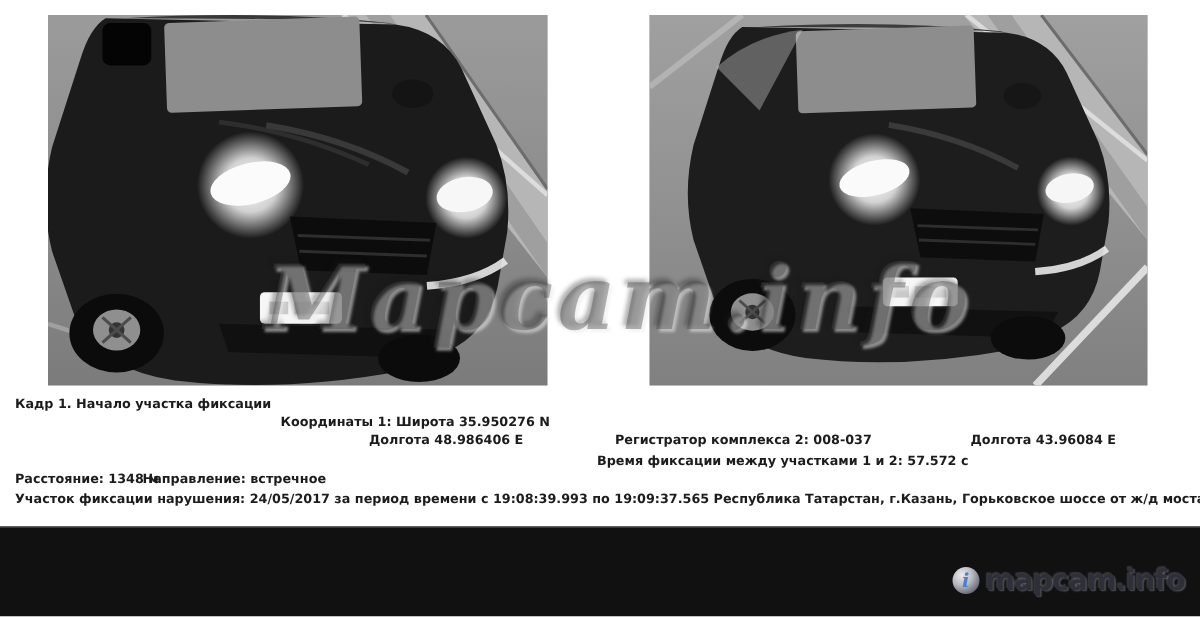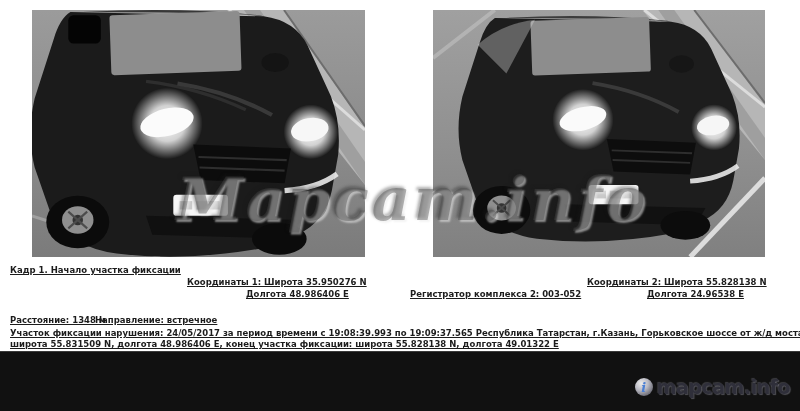--- a/index.html
+++ b/index.html
@@ -9,21 +9,21 @@
   .photo{position:absolute;top:10px;height:247px;overflow:hidden;background:#8a8a8a;}
   #photo1{left:32px;width:333px;}
   #photo2{left:433px;width:332px;}
   .photo svg{display:block;width:100%;height:100%;}
   
   #watermark{position:absolute;left:176px;top:164px;width:460px;z-index:5;pointer-events:none;
     font-family:"DejaVu Serif","Liberation Serif",serif;font-style:italic;font-weight:bold;
     font-size:60px;letter-spacing:3px;color:rgba(72,72,72,0.40);
     text-shadow:2px 2px 2px rgba(235,235,235,0.55), -2px -2px 3px rgba(25,25,25,0.35);}
   
-  .t{position:absolute;font-size:8.5px;font-weight:bold;color:#1c1c1c;white-space:nowrap;line-height:10px;text-decoration:underline;}
+  .t{position:absolute;font-size:8.5px;font-weight:bold;color:#1c1c1c;white-space:nowrap;line-height:10px;}
   
   #footer{position:absolute;left:0;top:351px;width:800px;height:60px;background:#111111;
           border-top:1px solid #3a3a3a;z-index:6;}
   #footer-logo{position:absolute;right:10px;bottom:14px;display:flex;align-items:center;gap:4px;}
   #logo-circle{width:18px;height:18px;border-radius:50%;
      background:radial-gradient(circle at 35% 30%, #ececec 0%, #b9b9c2 40%, #6e6e78 75%, #3c3c44 100%);
      display:flex;align-items:center;justify-content:center;
      font-family:"DejaVu Serif","Liberation Serif",serif;font-style:italic;font-weight:bold;
      font-size:13px;color:#4a7fd4;line-height:1;}
   #logo-text{font-size:19px;font-weight:bold;letter-spacing:-0.5px;color:#2f2f3a;
@@ -140,32 +140,31 @@
         <ellipse cx="247" cy="218" rx="26" ry="15" fill="#0c0c0c"></ellipse>
       </g>
     </svg>
   </div>
 
   <div id="watermark">Mapcam.info</div>
 
   <div class="t" style="left:10px;top:265px">Кадр 1. Начало участка фиксации</div>
 
   <div class="t" style="left:187px;top:277px">Координаты 1: Широта 35.950276 N</div>
-  <div class="t" style="left:587px;top:277px">Координаты 2: Широта 55.828138 N</div>
 
   <div class="t" style="left:246px;top:289px">Долгота 48.986406 E</div>
-  <div class="t" style="left:410px;top:289px">Регистратор комплекса 2: 003-052</div>
-  <div class="t" style="left:647px;top:289px">Долгота 24.96538 E</div>
+  <div class="t" style="left:410px;top:289px">Регистратор комплекса 2: 008-037</div>
+  <div class="t" style="left:647px;top:289px">Долгота 43.96084 E</div>
 
+  <div class="t" style="left:398px;top:303px">Время фиксации между участками 1 и 2: 57.572 с</div>
 
   <div class="t" style="left:10px;top:315px">Расстояние: 1348 м</div>
   <div class="t" style="left:95px;top:315px">Направление: встречное</div>
 
   <div class="t" style="left:10px;top:328px">Участок фиксации нарушения: 24/05/2017 за период времени с 19:08:39.993 по 19:09:37.565 Республика Татарстан, г.Казань, Горьковское шоссе от ж/д моста до д.49в, начало участка фиксации:</div>
-  <div class="t" style="left:10px;top:339px">широта 55.831509 N, долгота 48.986406 E, конец участка фиксации: широта 55.828138 N, долгота 49.01322 E</div>
 
   <div id="footer">
     <div id="footer-logo">
       <span id="logo-circle">i</span>
       <span id="logo-text">mapcam.info</span>
     </div>
   </div>
 
 </div>
 

